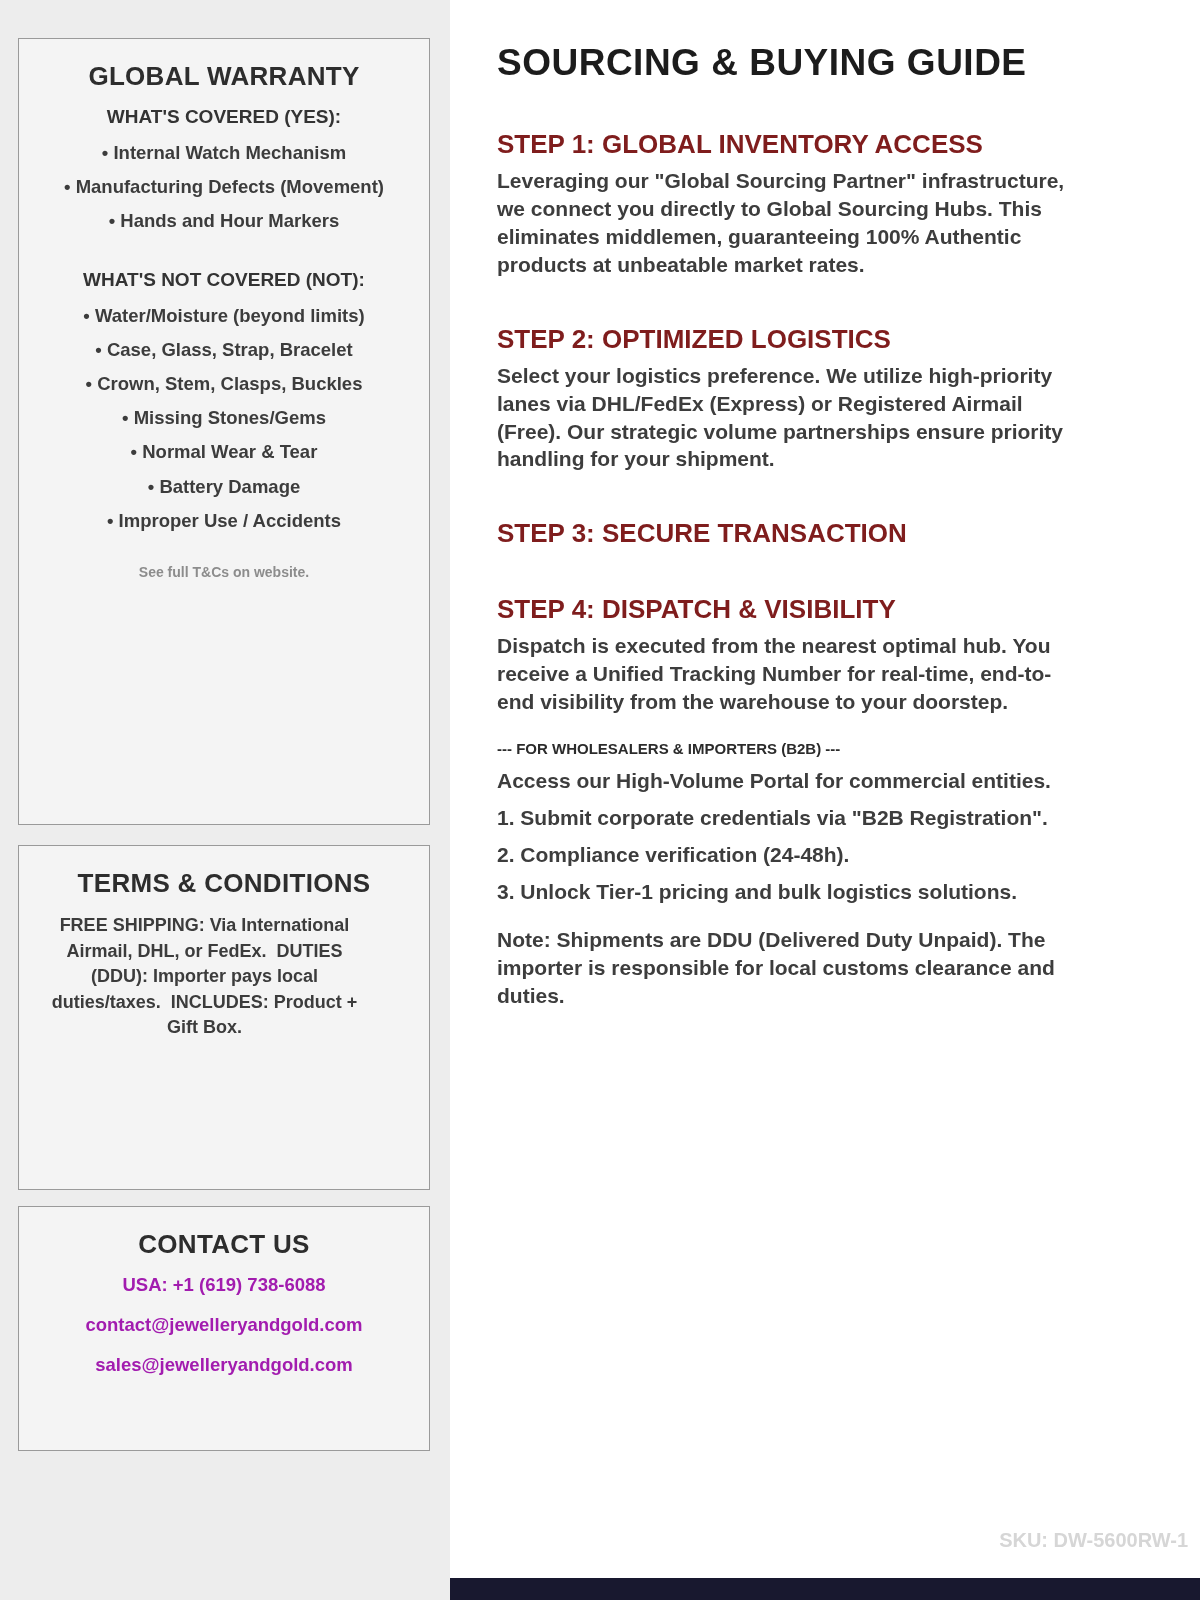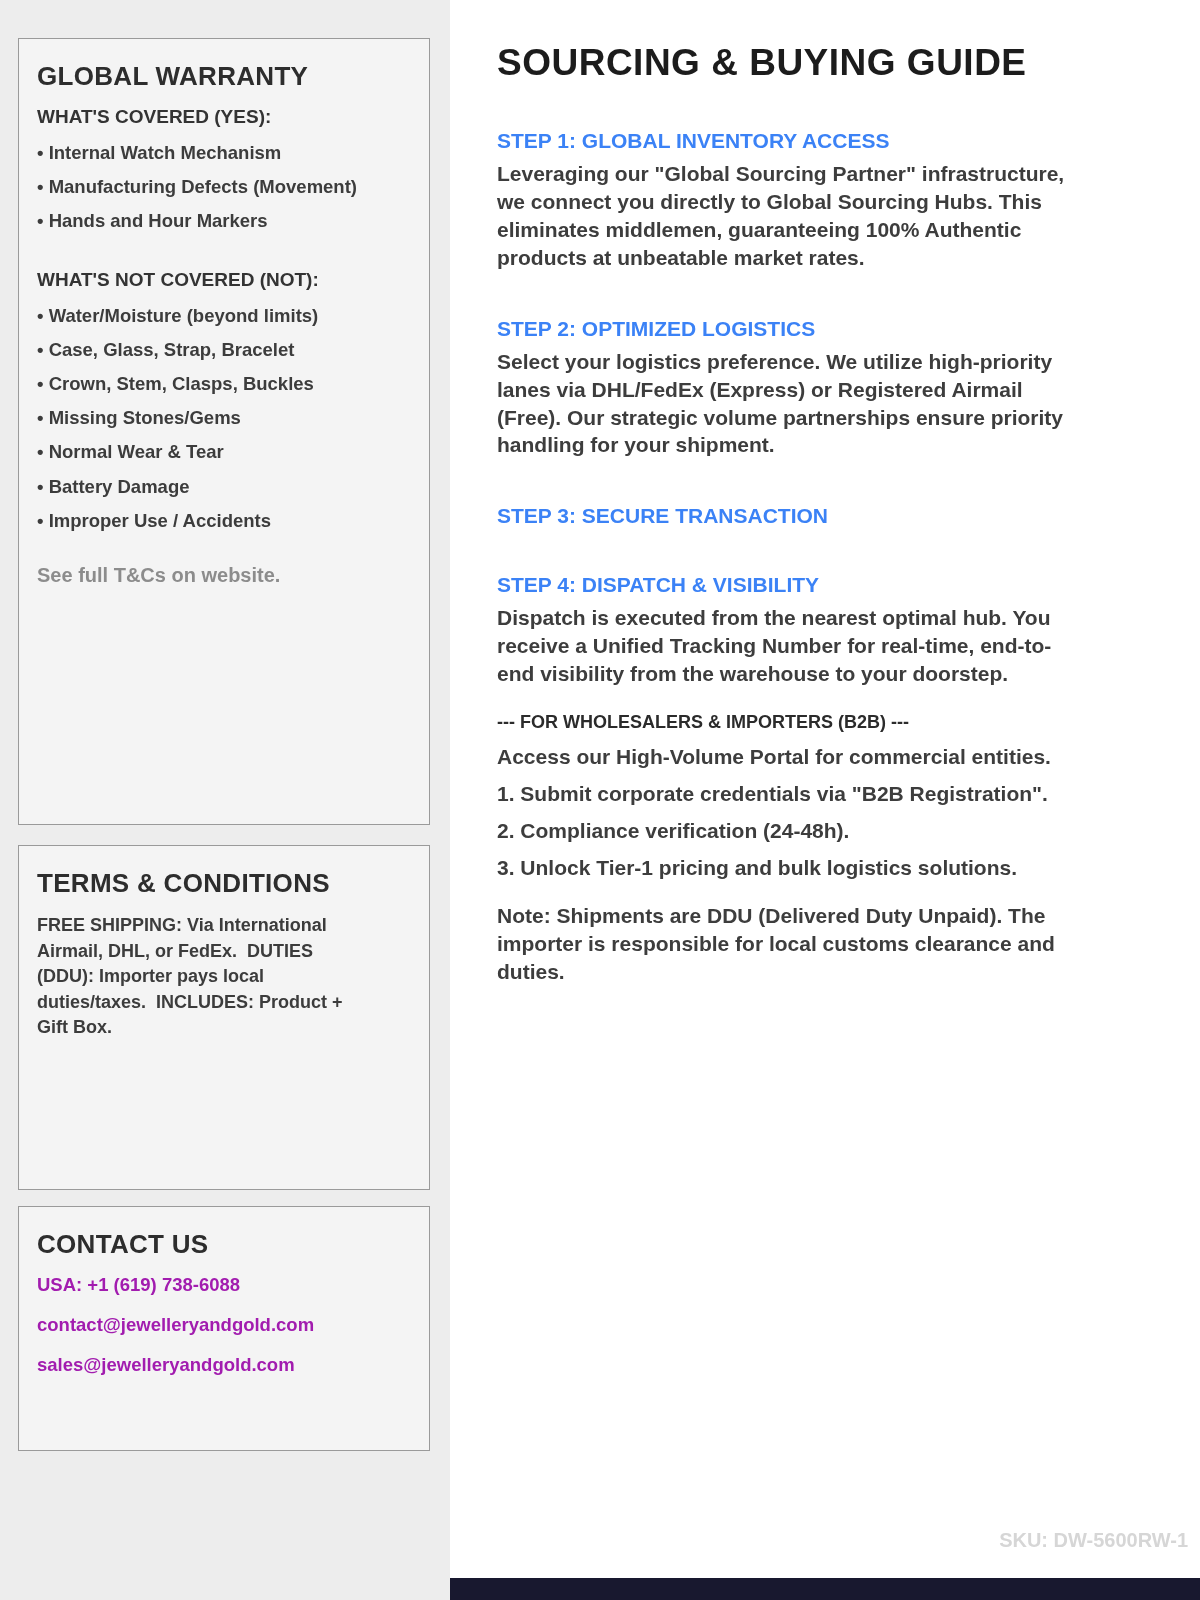--- a/index.html
+++ b/index.html
@@ -17,20 +17,21 @@
     overflow: hidden;
     background: #ffffff;
   }
 
   
   .sidebar {
     width: 450px;
     flex-shrink: 0;
     background: #ededed;
     padding: 38px 20px 0 18px;
+    text-align: center;
   }
   .box {
     background: #f4f4f4;
     border: 1px solid #9a9a9a;
     padding: 22px 18px;
   }
   .box-warranty { height: 787px; margin-bottom: 20px; }
   .box-terms    { height: 345px; margin-bottom: 16px; }
   .box-contact  { height: 245px; }
 
@@ -52,21 +53,21 @@
   ul.bullet-list li {
     font-size: 18.5px;
     font-weight: 600;
     color: #3c3c3c;
     line-height: 1.2;
     margin-bottom: 12px;
   }
   ul.bullet-list li::before { content: "\2022\00a0 "; color: #3c3c3c; }
   .footnote {
     margin-top: 32px;
-    font-size: 20px;
+    font-size: 14px;
     font-weight: 600;
     color: #8c8c8c;
   }
   .terms-body {
     font-size: 18px;
     font-weight: 700;
     line-height: 1.42;
     color: #3c3c3c;
     max-width: 335px;
     white-space: pre-wrap;
@@ -87,35 +88,35 @@
   }
   .main-title {
     font-size: 37px;
     font-weight: 800;
     letter-spacing: 0.5px;
     color: #1c1c1c;
     margin-bottom: 34px;
   }
   .step { margin-bottom: 24px; max-width: 590px; }
   .step-heading {
-    font-size: 21px;
-    font-weight: 800;
-    color: #3b82f6;
+    font-size: 26px;
+    font-weight: 800;
+    color: #7f1d1d;
     margin-bottom: 7px;
     margin-top: 45px;
   }
   .step-body {
     font-size: 21px;
     font-weight: 600;
     line-height: 1.33;
     color: #3d3d3d;
   }
   .b2b { max-width: 590px; }
   .b2b-heading {
-    font-size: 18px;
+    font-size: 15px;
     font-weight: 800;
     color: #2b2b2b;
     margin-bottom: 10px;
   }
   .b2b-intro, .b2b-item {
     font-size: 21px;
     font-weight: 600;
     line-height: 1.33;
     color: #3d3d3d;
     margin-bottom: 9px;

